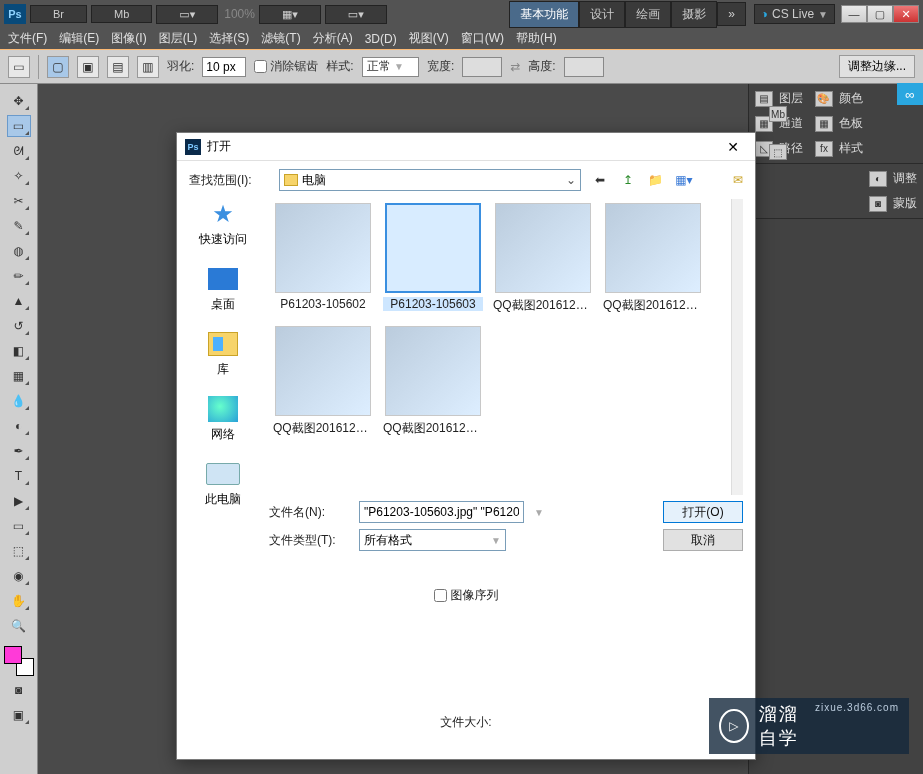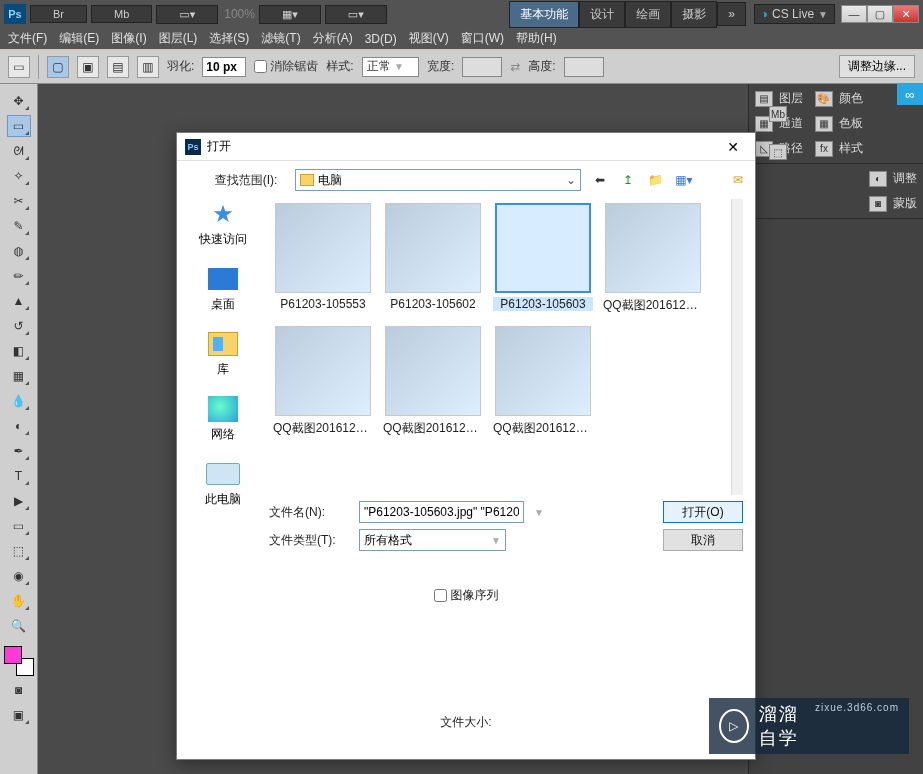--- a/index.html
+++ b/index.html
@@ -21,21 +21,21 @@
 
 
 .menu-bar { height: 22px; background: #535353; display: flex; align-items: center; padding: 0 8px; gap: 12px; color: #e0e0e0; border-bottom: 1px solid #fdba74; }
 .menu-item { cursor: default; }
 
 
 .options-bar { height: 34px; background: #cfcfcf; border-bottom: 1px solid #8a8a8a; display: flex; align-items: center; padding: 0 8px; gap: 8px; color: #333; }
 .opt-icon { width: 22px; height: 22px; border: 1px solid #999; background: #e8e8e8; display: flex; align-items: center; justify-content: center; }
 .opt-sep { width: 1px; height: 24px; background: #999; }
 .opt-label { color: #333; }
-.opt-input { width: 44px; height: 20px; border: 1px solid #888; background: #fff; padding: 0 3px; font-weight: bold; }
+.opt-input { width: 44px; height: 20px; border: 1px solid #888; background: #fff; padding: 0 3px; }
 .opt-check { display: flex; align-items: center; gap: 3px; }
 .opt-select { height: 20px; border: 1px solid #888; background: #fff; padding: 0 14px 0 4px; }
 .opt-btn { padding: 2px 8px; background: #e0e0e0; border: 1px solid #999; }
 
 
 .main { display: flex; height: calc(774px - 28px - 22px - 34px); position: relative; }
 
 
 .toolbox { width: 38px; background: #cfcfcf; border-right: 1px solid #8a8a8a; display: flex; flex-direction: column; align-items: center; padding-top: 6px; gap: 3px; }
 .tool { width: 24px; height: 22px; display: flex; align-items: center; justify-content: center; color: #333; border: 1px solid transparent; position: relative; }
@@ -59,21 +59,21 @@
 
 .dialog {
   position: absolute; left: 176px; top: 132px; width: 580px; height: 628px;
   background: #fff; border: 1px solid #7a7a7a; box-shadow: 0 4px 16px rgba(0,0,0,.4);
 }
 .dlg-title { height: 28px; background: #fff; display: flex; align-items: center; padding: 0 8px; border-bottom: 1px solid #e0e0e0; }
 .dlg-title .ps-mini { width: 16px; height: 16px; background: #0a2a4a; color: #7fc8ff; font-size: 9px; font-weight: bold; display: flex; align-items: center; justify-content: center; margin-right: 6px; }
 .dlg-close { margin-left: auto; width: 28px; height: 20px; display: flex; align-items: center; justify-content: center; font-size: 14px; }
 .dlg-body { padding: 8px 12px 4px 12px; }
 .dlg-row { display: flex; align-items: center; gap: 8px; margin-bottom: 8px; }
-.dlg-label { width: 82px; text-align: center; color: #222; margin-left: 16px; }
+.dlg-label { width: 82px; text-align: left; color: #222; }
 .dlg-select { flex: 1; height: 22px; border: 1px solid #7a9db8; background: #fff; display:flex; align-items:center; padding:0 4px; gap:4px;}
 .dlg-select .folder-ico { width:14px; height:12px; background:#f7d46a; border:1px solid #caa328; }
 .dlg-select .chev { margin-left:auto; color:#555; }
 .dlg-nav { display: flex; gap: 6px; }
 .dlg-nav .nav-ico { width: 22px; height: 20px; display:flex; align-items:center; justify-content:center; color:#333; }
 .dlg-places { float: left; width: 68px; text-align: center; }
 .place { margin-bottom: 16px; }
 .place-ico { width: 38px; height: 30px; margin: 0 auto 2px; display:flex; align-items:center; justify-content:center; }
 .place-star { color:#3a8fe0; font-size:24px; }
 .place-rect { width:30px; height:22px; background:#2a7ad6; }
@@ -319,24 +319,20 @@
             <div class="place-pc"></div>
           </div>
         <div>此电脑</div>
       </div>
     </div>
 
     <div class="file-pane">
       <div class="file-grid" id="file-grid">
           <div class="file-item">
             <div class="thumb"></div>
-            <div class="file-name">P61203-105553</div>
-          </div>
-          <div class="file-item">
-            <div class="thumb"></div>
             <div class="file-name">P61203-105602</div>
           </div>
           <div class="file-item sel">
             <div class="thumb sel"></div>
             <div class="file-name">P61203-105603</div>
           </div>
           <div class="file-item">
             <div class="thumb"></div>
             <div class="file-name">QQ截图20161203110715</div>
           </div>

